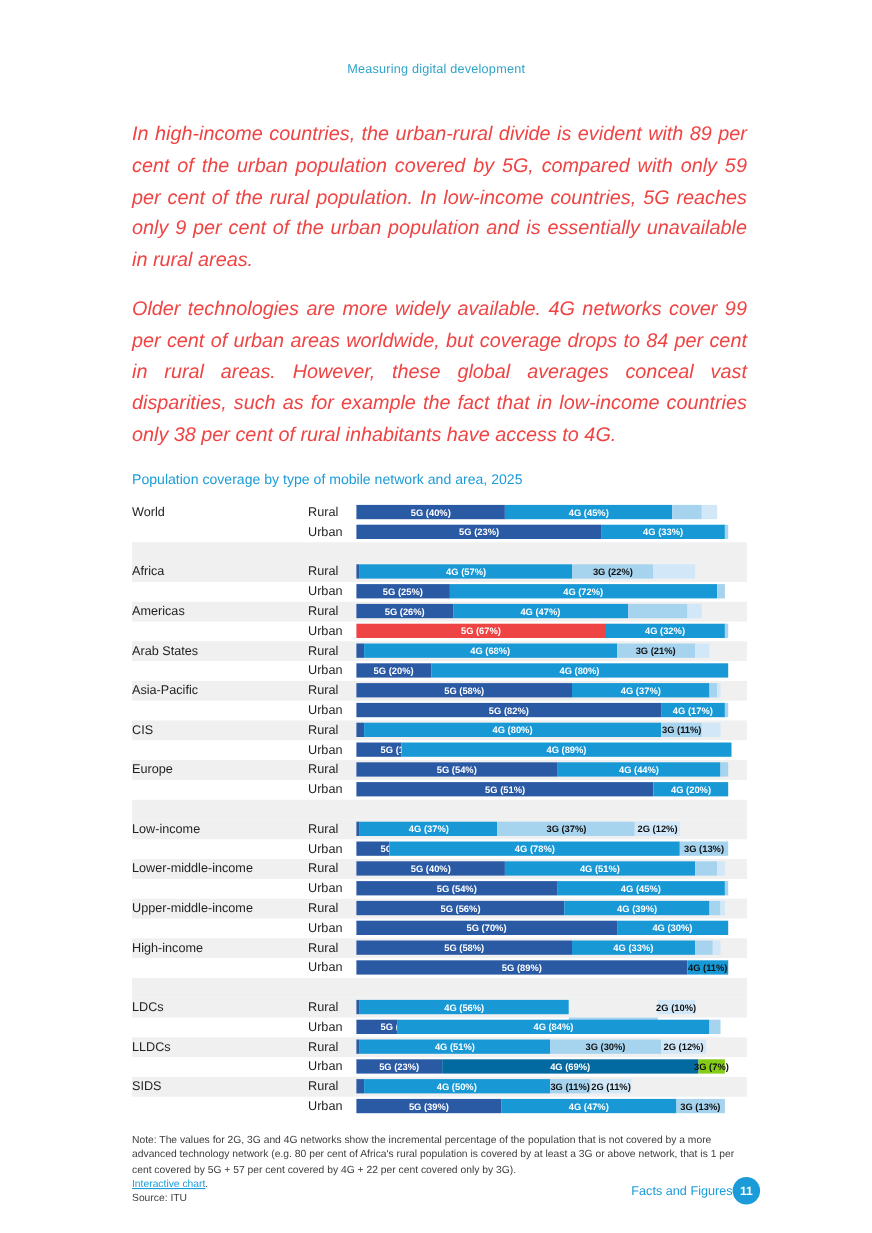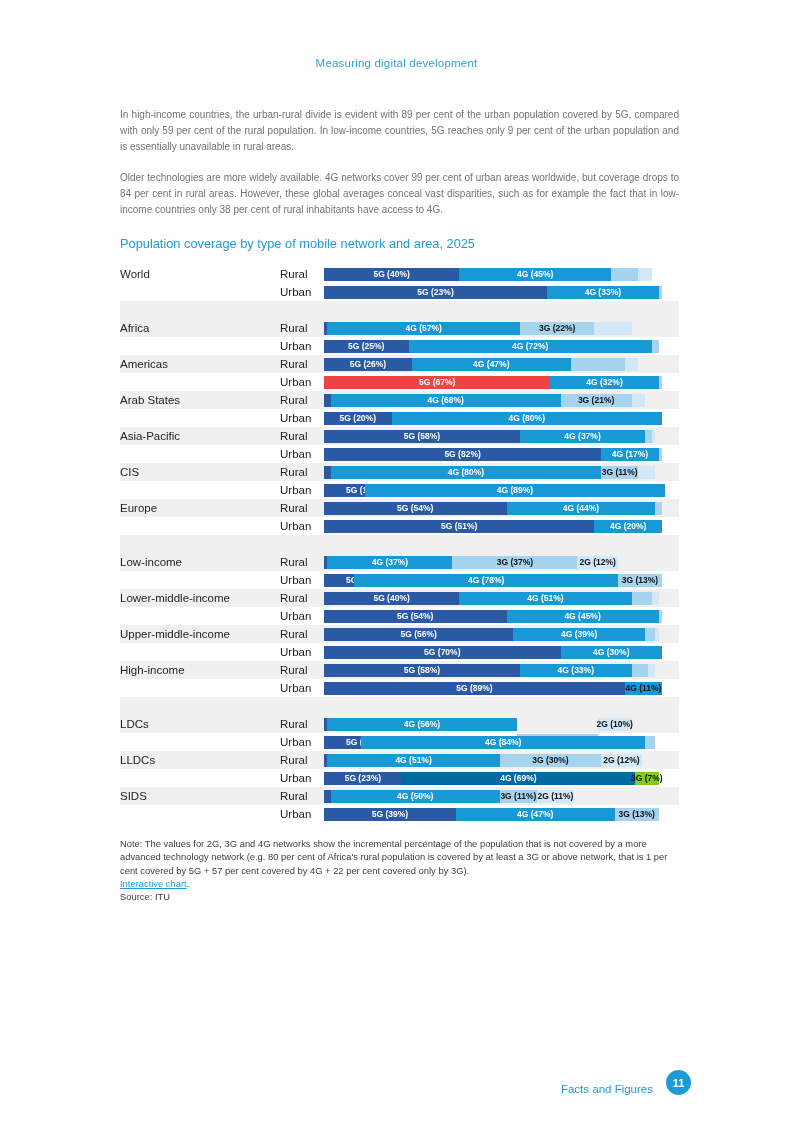--- a/index.html
+++ b/index.html
@@ -7,22 +7,22 @@
   body {
     width:793px; height:1121px; position:relative; overflow:hidden;
     font-family:"Liberation Sans", sans-serif; color:#3d3d3d;
   }
   .running-header {
     padding-top:57px; text-align:center;
     font-size:11.5px; color:#2fa3c9; letter-spacing:.2px;
   }
   .content { width:559px; margin-left:120px; margin-top:38px; }
   .body-para {
-    font-size:10px; line-height:1.6; text-align:justify;
-    margin-bottom:15px; color:#737373;
+    font-size:18px; line-height:1.6; text-align:justify;
+    margin-bottom:15px; color:#ef4444;font-style:italic;
   }
   .chart-title {
     font-size:12.8px; font-weight:normal; color:#1b9cd8;
     margin-top:18px; margin-bottom:14px;
   }
   
   .chart { width:559px; }
   .crow { display:flex; align-items:center; height:18px; }
   .crow.shaded { background:#f0f0f0; }
   .sep { height:18px; background:#f0f0f0; }
@@ -36,21 +36,21 @@
   }
   .seg-label.start { left:2px; transform:translateY(-50%);padding-left:20px; }
   .seg-label.light { color:#ffffff; }
   .seg-label.dark  { color:#111111; }
   
   .note { margin-top:14px; font-size:9.4px; line-height:1.42; color:#3d3d3d; }
   .note a { color:#1b9cd8; }
   
   .footer {
     position:absolute; right:102px; bottom:26px;
-    display:flex; align-items:flex-end; gap:13px;
+    display:flex; align-items:center; 
   }
   .footer-label { font-size:11.5px; color:#1b9cd8; }
   .page-badge {
     width:25px; height:25px; border-radius:50%;
     background:#1b9cd8; color:#ffffff; font-size:11px; font-weight:bold;
     display:flex; align-items:center; justify-content:center;
   }
 </style>
 </head>
 <body>

